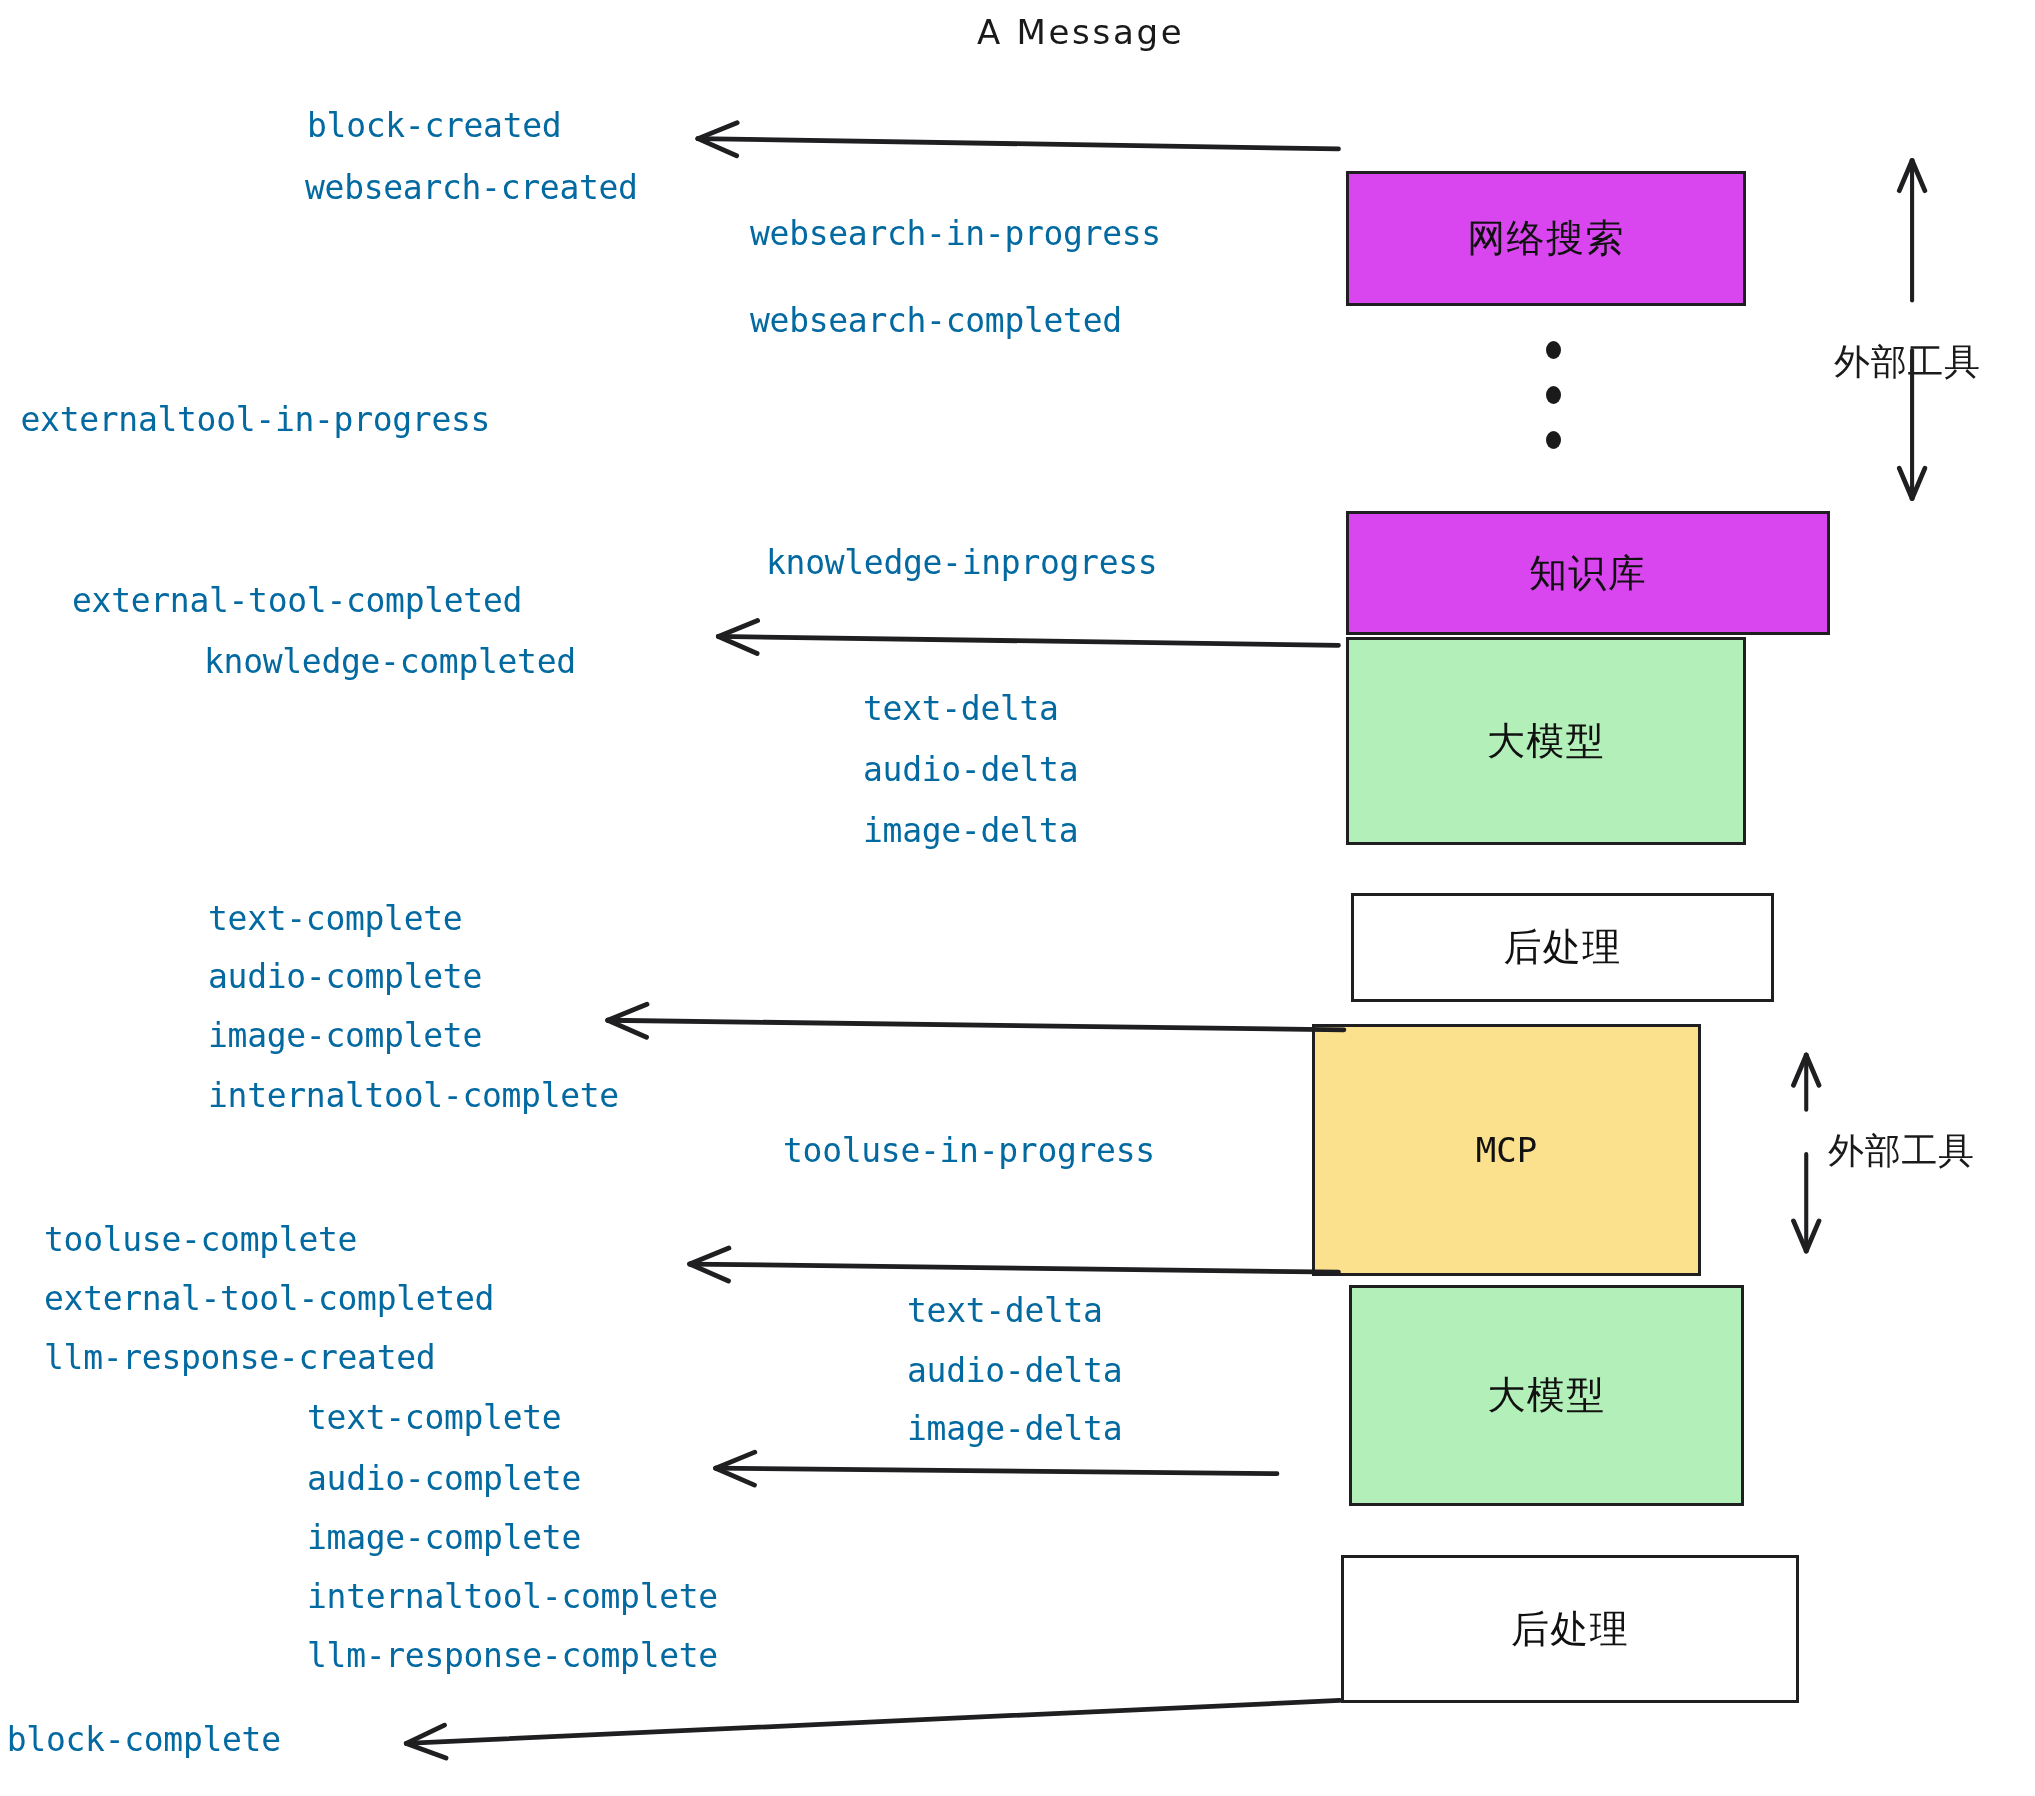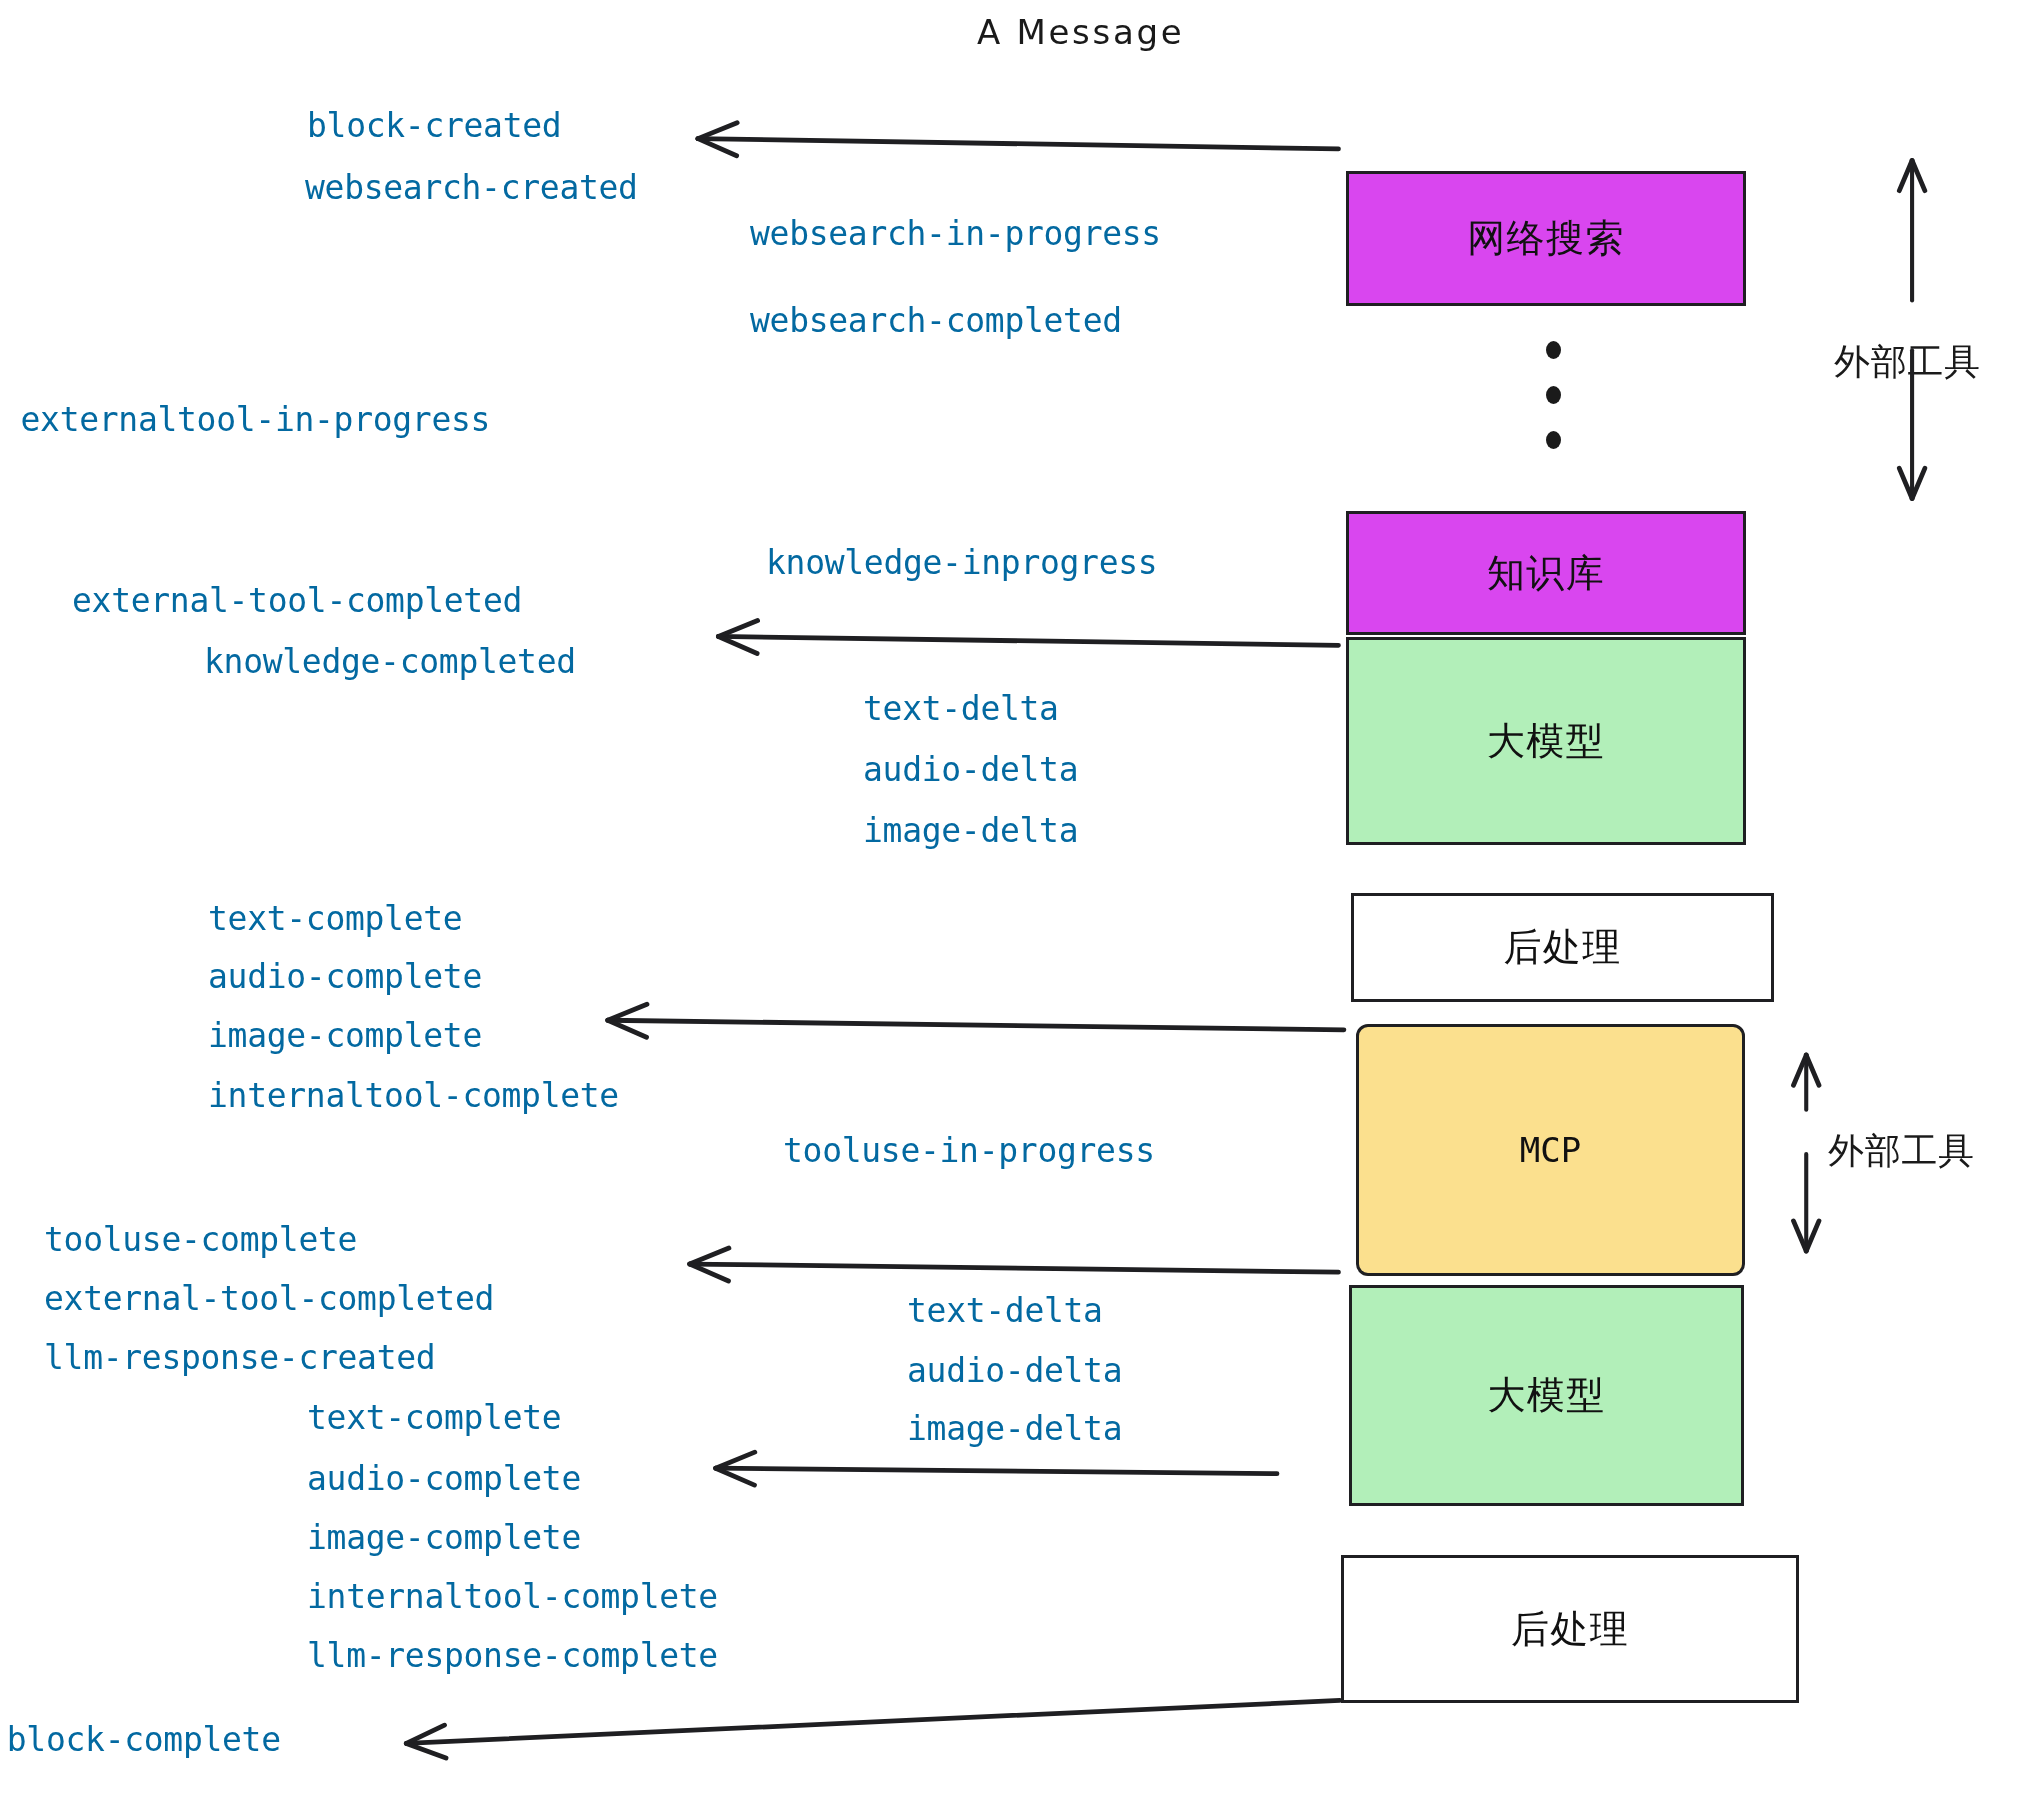--- a/index.html
+++ b/index.html
@@ -90,30 +90,30 @@
 <body>
 
 <div id="canvas">
 
   <div class="title" style="left:977px; top:12.3px;">A Message</div>
 
   <div id="nodes-layer">
       <div class="node pink" style="left: 1346px; top: 171px; width: 400px; height: 135px;">
         <span>网络搜索</span>
       </div>
-      <div class="node pink" style="left: 1346px; top: 511px; width: 400px; height: 124px;">
+      <div class="node pink" style="left: 1346px; top: 511px; width: 484px; height: 124px;">
         <span>知识库</span>
       </div>
       <div class="node green" style="left: 1346px; top: 637px; width: 400px; height: 208px;">
         <span>大模型</span>
       </div>
       <div class="node white" style="left: 1351px; top: 893px; width: 423px; height: 109px;">
         <span>后处理</span>
       </div>
-      <div class="node yellow mcp" style="left: 1356px; top: 1024px; width: 389px; height: 252px; border-radius: 12px;">
+      <div class="node yellow mcp" style="left: 1312px; top: 1024px; width: 389px; height: 252px;">
         <span>MCP</span>
       </div>
       <div class="node green" style="left: 1349px; top: 1285px; width: 395px; height: 221px;">
         <span>大模型</span>
       </div>
       <div class="node white" style="left: 1341px; top: 1555px; width: 458px; height: 148px;">
         <span>后处理</span>
       </div>
     </div>
 

